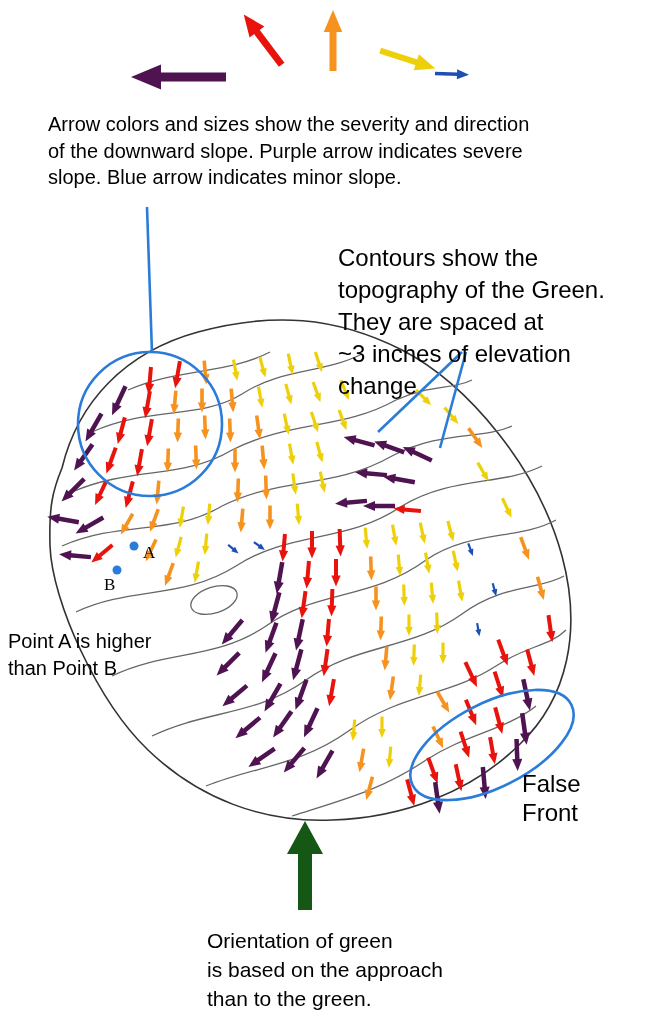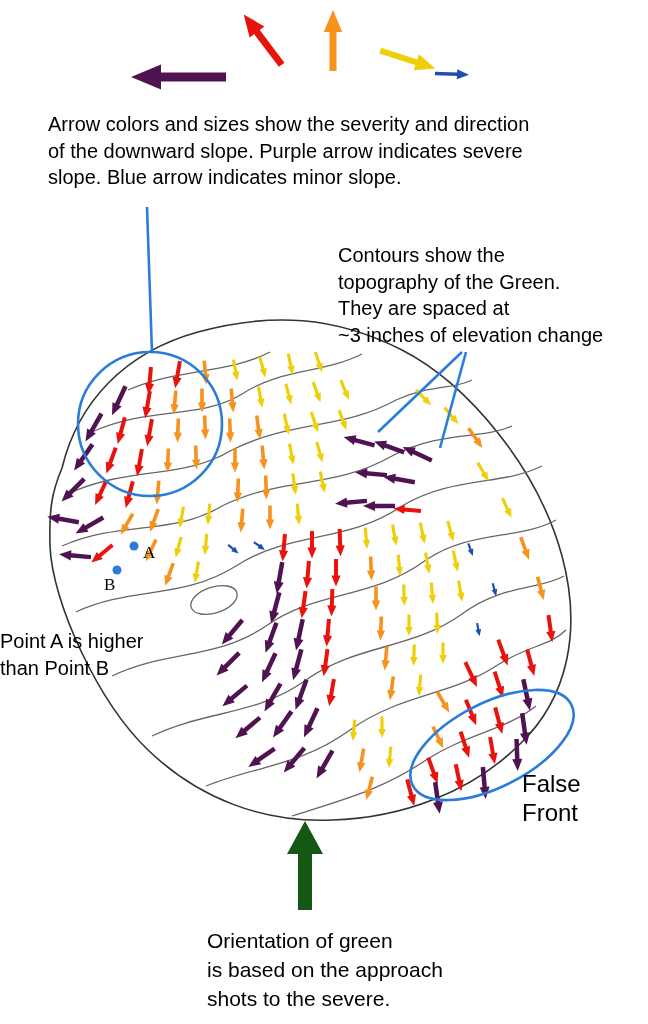--- a/index.html
+++ b/index.html
@@ -1,22 +1,22 @@
 <!DOCTYPE html>
 <html><head>
 <meta charset="utf-8">
 <style>
   html,body{margin:0;padding:0;background:#fff;}
   .page{position:relative;width:648px;height:1024px;background:#ffffff;overflow:hidden;
         font-family:"Liberation Sans",sans-serif;}
   svg.diagram{position:absolute;left:0;top:0;}
   .note{position:absolute;color:#000;white-space:pre-line;}
   .legend-caption{left:48px;top:111px;width:560px;font-size:20px;line-height:1.33;}
-  .contours-note{left:338px;top:242px;width:300px;font-size:20px;line-height:1.33;}
-  .point-note{left:0;top:628px;width:190px;font-size:20px;line-height:1.33;}
+  .contours-note{left:338px;top:242px;width:300px;font-size:24px;line-height:1.33;}
+  .point-note{left:8px;top:628px;width:190px;font-size:20px;line-height:1.33;}
   .false-front{left:522px;top:770px;width:120px;font-size:24px;line-height:1.2;}
   .orientation-note{left:207px;top:927px;width:310px;font-size:21px;line-height:1.38;}
   .pt-label{font-family:"Liberation Serif",serif;font-size:17px;font-style:normal;fill:#000;}
 </style>
 </head>
 <body>
 
 <div class="page">
 
   <svg class="diagram" width="648" height="1024" viewBox="0 0 648 1024">
@@ -690,15 +690,15 @@
 They are spaced at
 ~3 inches of elevation change</div>
 
   <div class="note point-note">Point A is higher
 than Point B</div>
 
   <div class="note false-front">False Front</div>
 
   <div class="note orientation-note">Orientation of green
 is based on the approach
-shots to the severe.</div>
+than to the green.</div>
 
 </div>
 
 </body></html>

